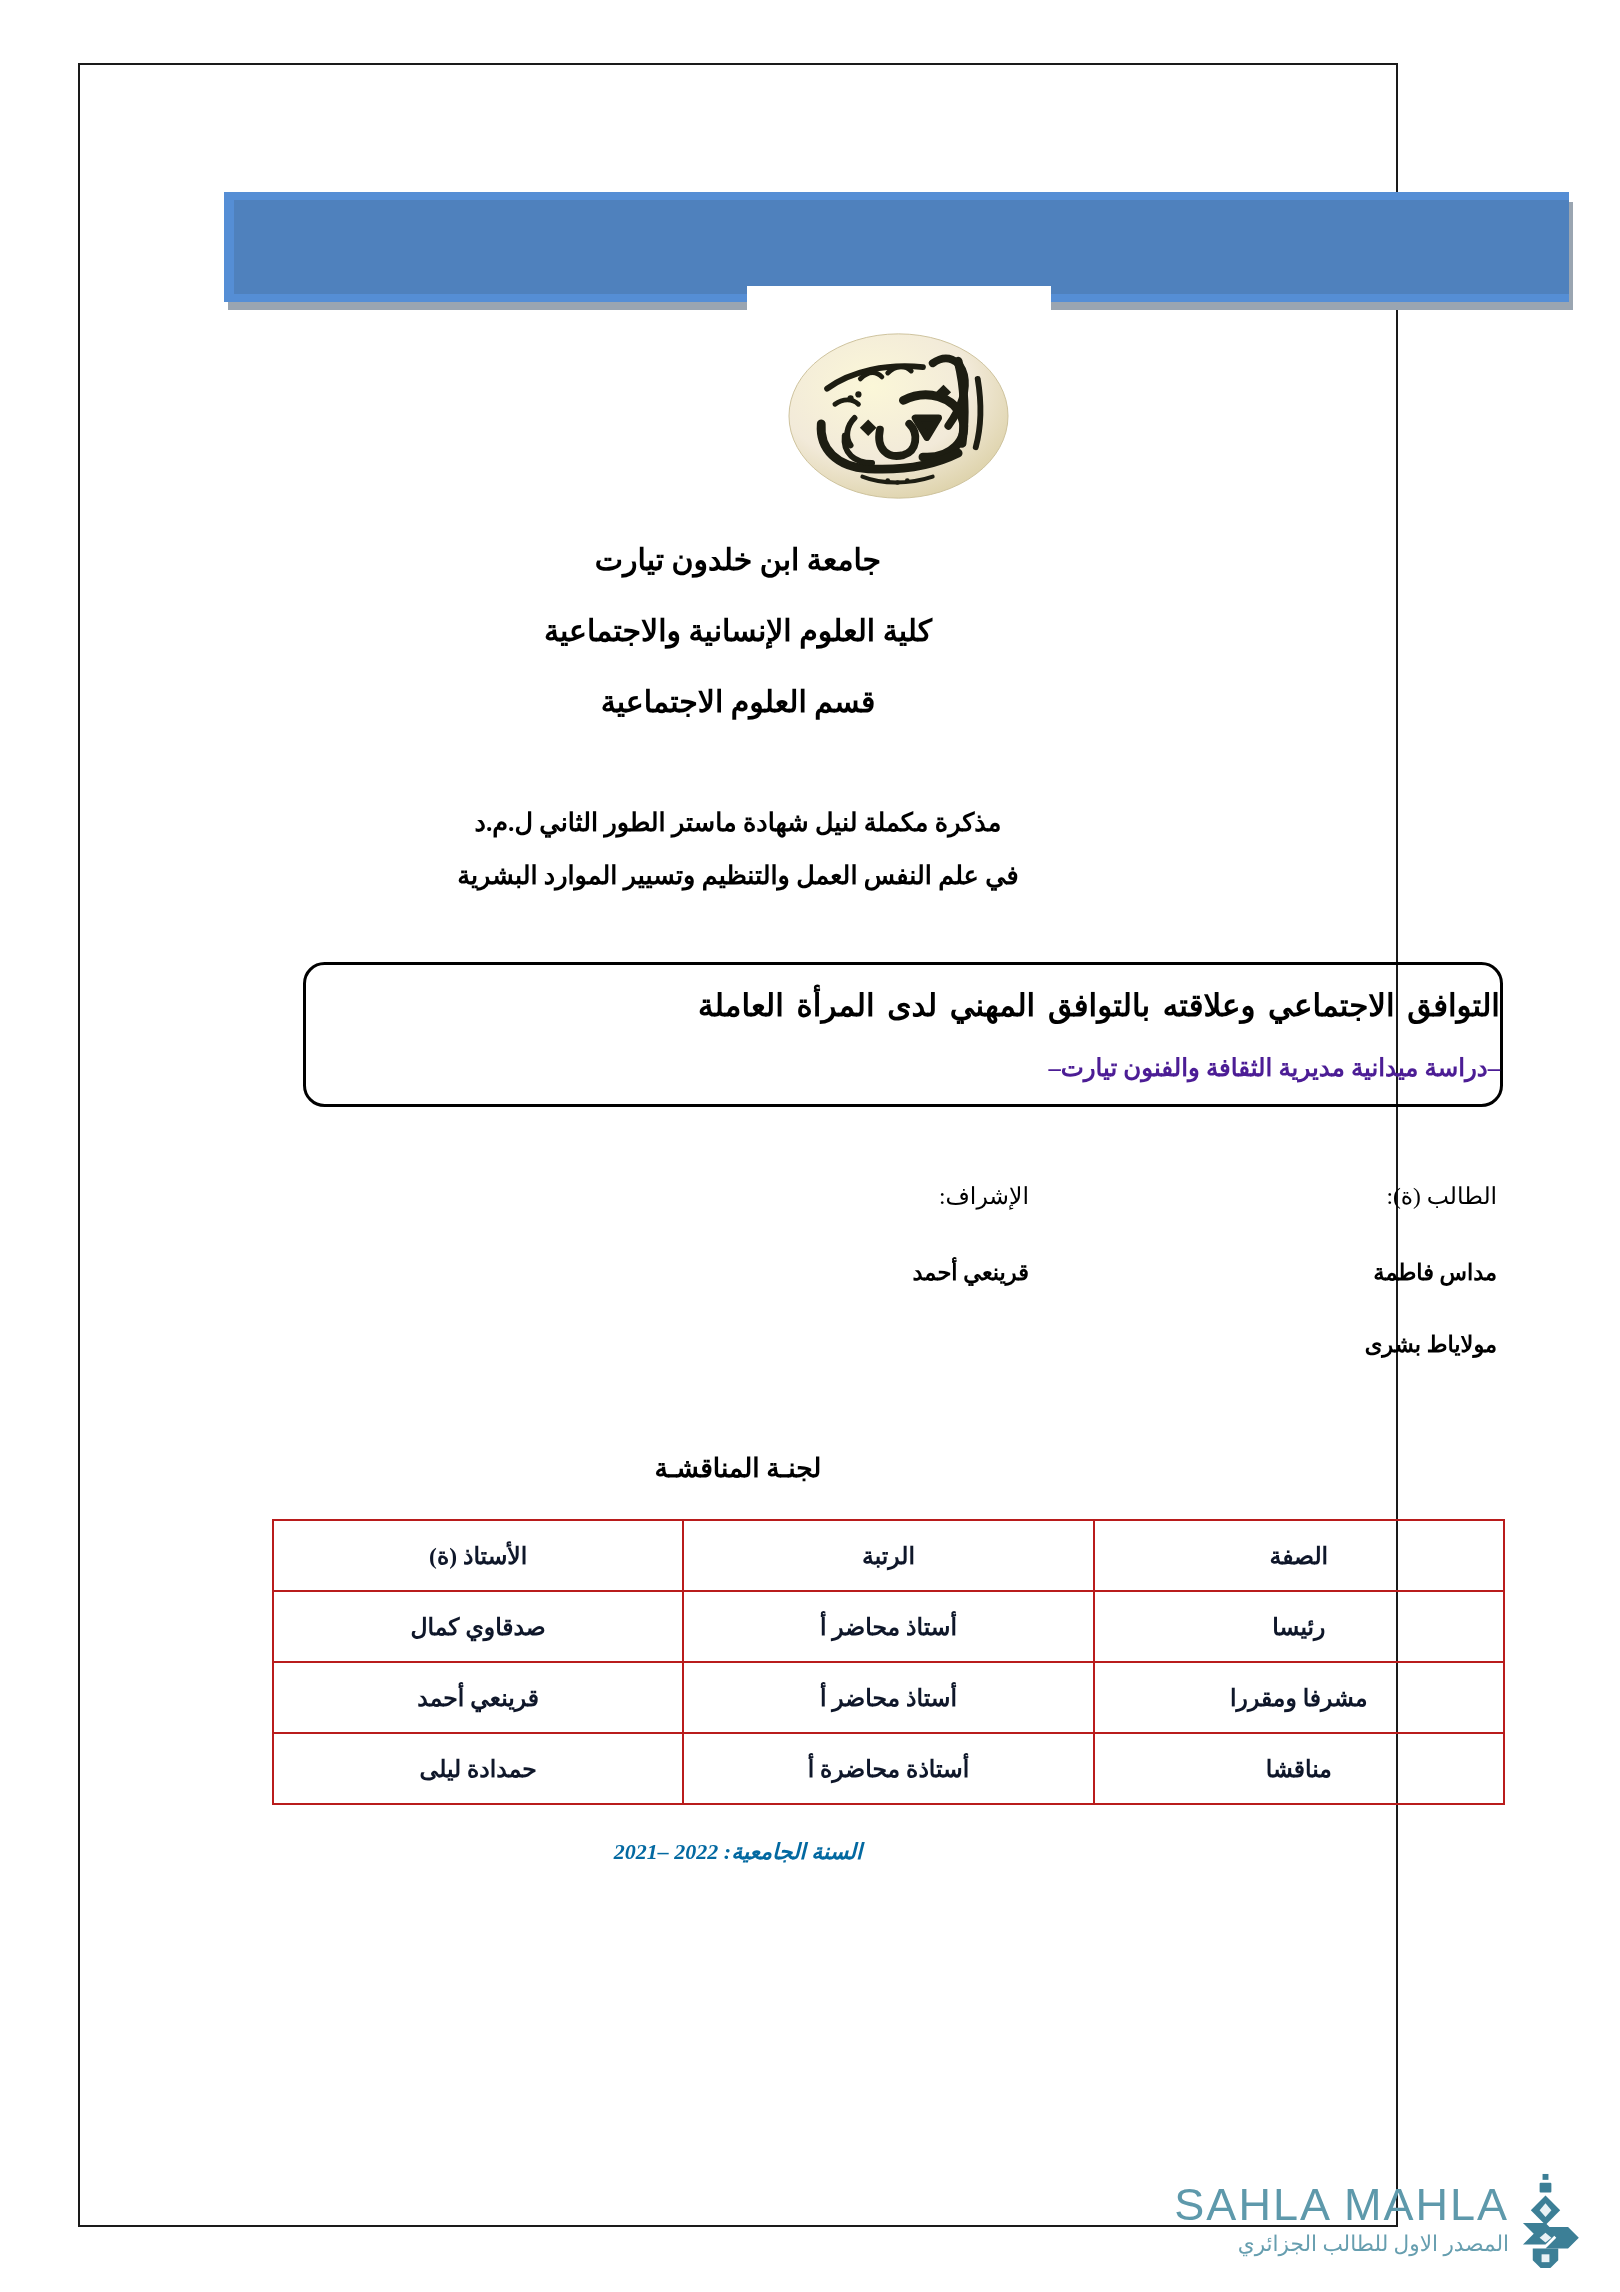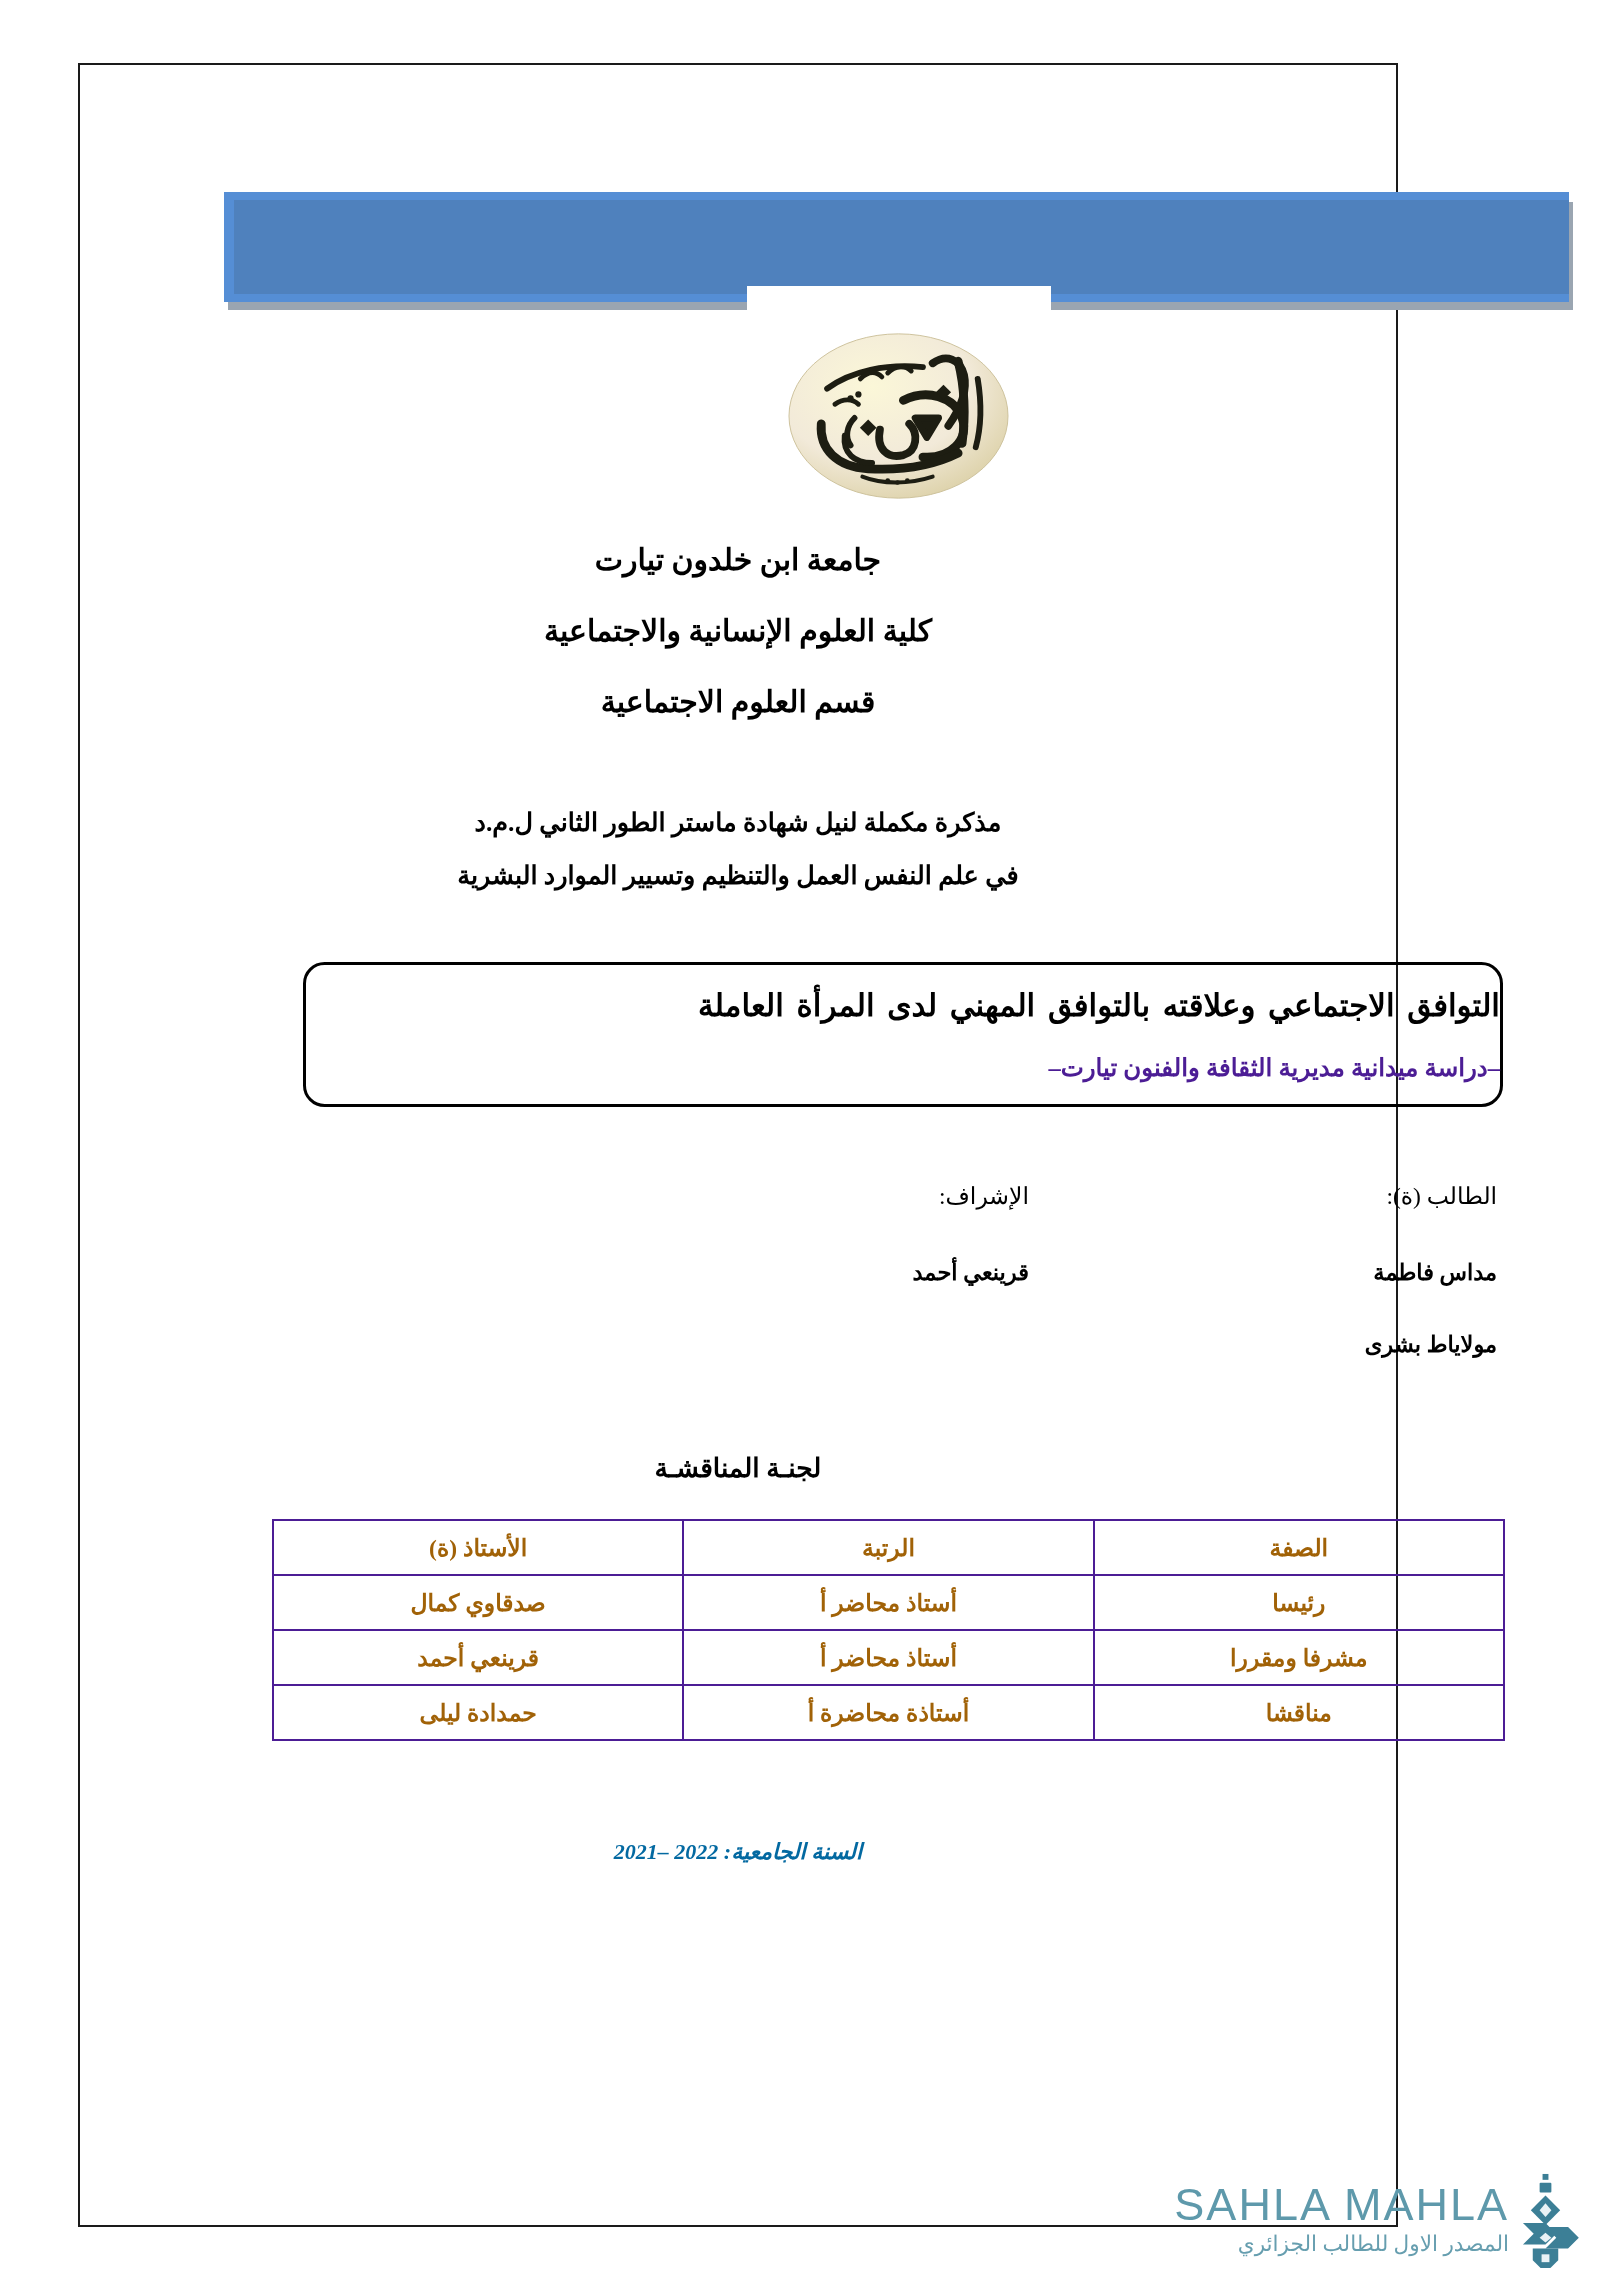--- a/index.html
+++ b/index.html
@@ -188,28 +188,28 @@
   }
   .jury-table {
     position: absolute;
     left: 192px;
     top: 1454px;
     width: 1233px;
     border-collapse: collapse;
     table-layout: fixed;
   }
   .jury-table td, .jury-table th {
-    border: 2px solid #4c1d95;
+    border: 2px solid #b91c1c;
     height: 53px;
     text-align: center;
     vertical-align: middle;
     font-size: 23.5px;
     font-weight: bold;
-    color: #a16207;
-    padding: 0;
+    color: #0f172a;
+    padding: 8px;
   }
 
   
   .year {
     position: absolute;
     left: 0;
     top: 1774px;
     width: 100%;
     text-align: center;
     font-size: 22px;

